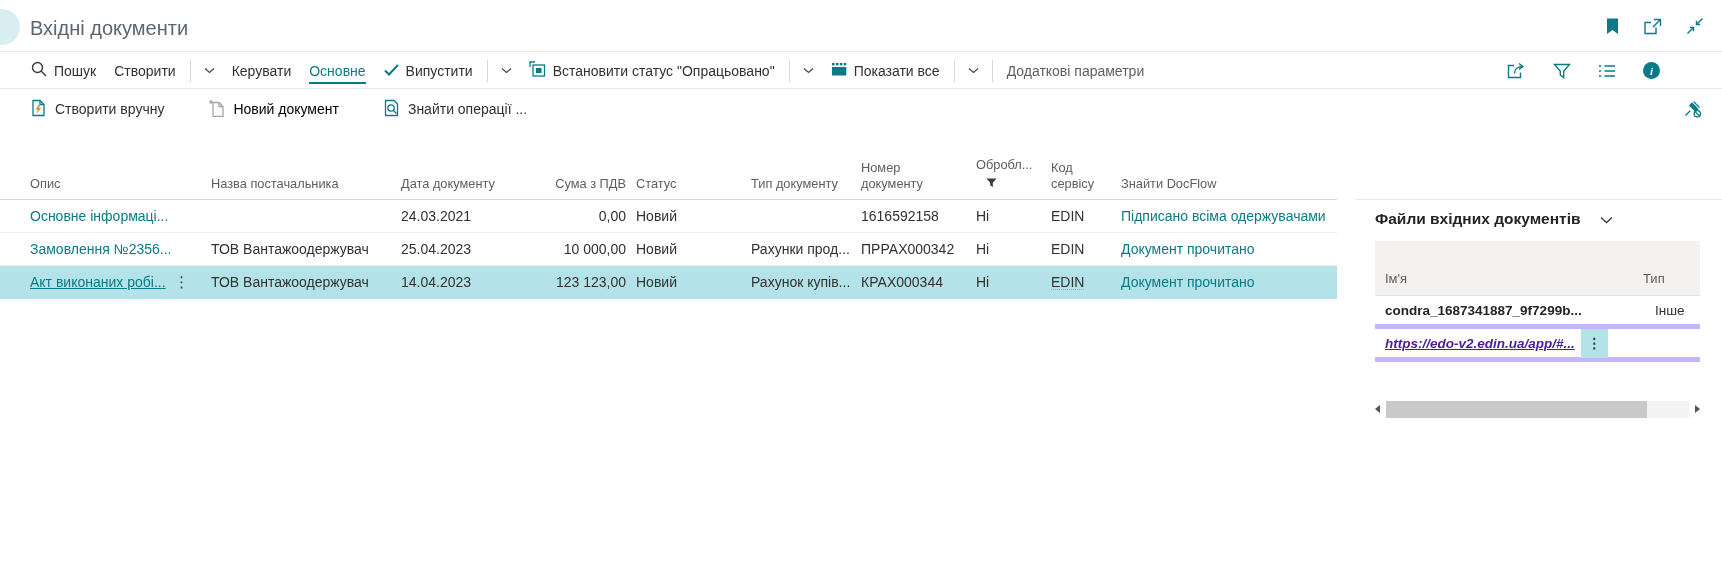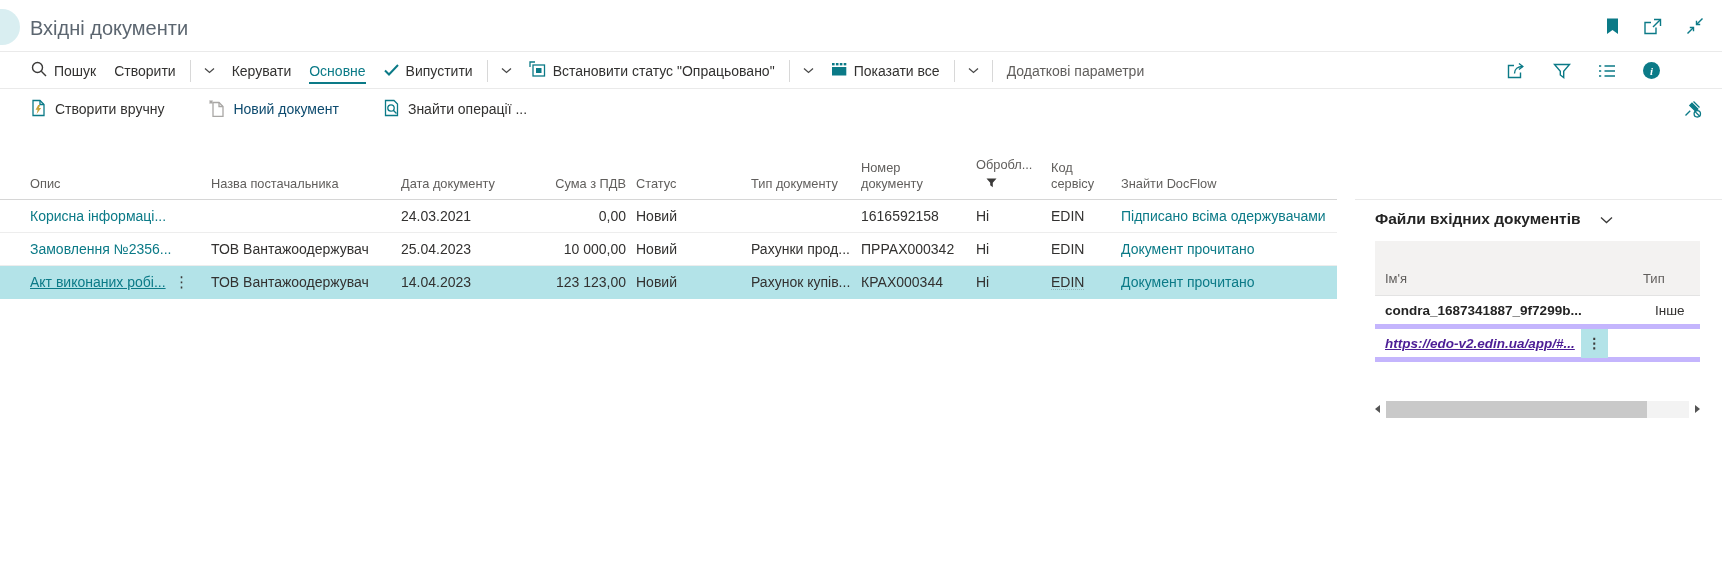--- a/index.html
+++ b/index.html
@@ -39,21 +39,21 @@
   .info-badge{ width:17px; height:17px; border-radius:50%; background:var(--accent);
     color:#fff; font-size:11px; font-weight:bold; font-style:italic;
     font-family:"Liberation Serif", serif; display:flex; align-items:center;
     justify-content:center; }
 
   
   .toolbar2{ position:absolute; top:90px; left:0; width:1722px; height:38px;
     display:flex; align-items:center; padding-left:30px; gap:44px;
     font-size:14px; color:#323130; }
   .ab-item{ display:flex; align-items:center; gap:8px; white-space:nowrap; cursor:pointer; }
-  .ab-item.disabled{ color:#0c4a6e; cursor:default; }
+  .ab-item.disabled{ color:#000000; cursor:default; }
   .unpin{ position:absolute; right:20px; top:9px; }
 
   
   .grid-cols{ display:grid;
     grid-template-columns:205px 190px 110px 125px 115px 110px 115px 75px 70px 222px; }
   .thead{ position:absolute; top:145px; left:0; width:1337px; height:55px;
     align-items:end; border-bottom:1px solid #d6d6d6; color:#605e5c; font-size:12.8px; }
   .hcell{ padding:0 6px 7px 6px; line-height:1.25; }
   .hcell.first{ padding-left:30px; }
   .hcell.num{ text-align:right; padding-right:4px; }
@@ -292,21 +292,21 @@
               </svg>
           </span>
         </div>
       </div>
       <div class="hcell">Код сервісу</div>
       <div class="hcell">Знайти DocFlow</div>
     </div>
 
     <div class="trow grid-cols" style="top:200px;">
       <div class="cell first">
-          <a class="link">Корисна інформаці...</a>
+          <a class="link">Основне інформаці...</a>
         </div>
       <div class="cell"></div>
       <div class="cell">24.03.2021</div>
       <div class="cell num">0,00</div>
       <div class="cell">Новий</div>
       <div class="cell"></div>
       <div class="cell">1616592158</div>
       <div class="cell">Ні</div>
       <div class="cell">EDIN</div>
       <div class="cell">

